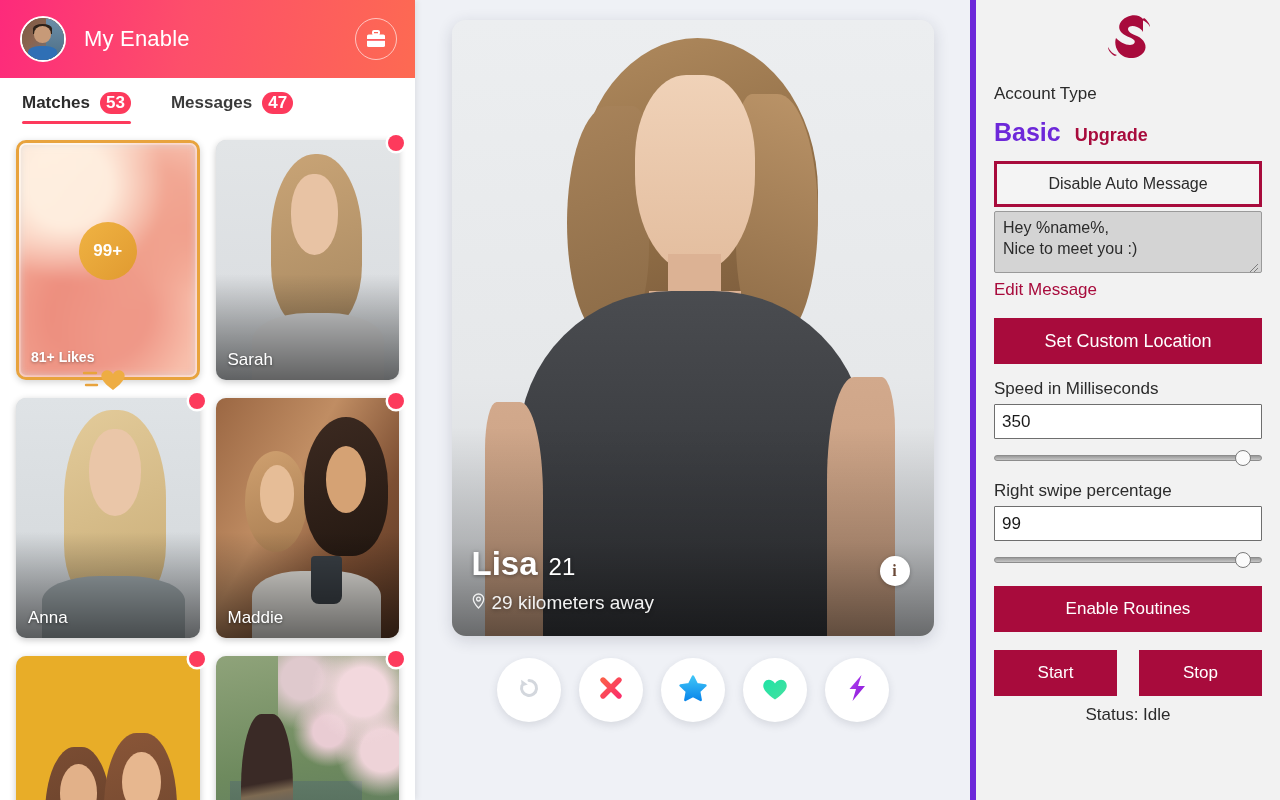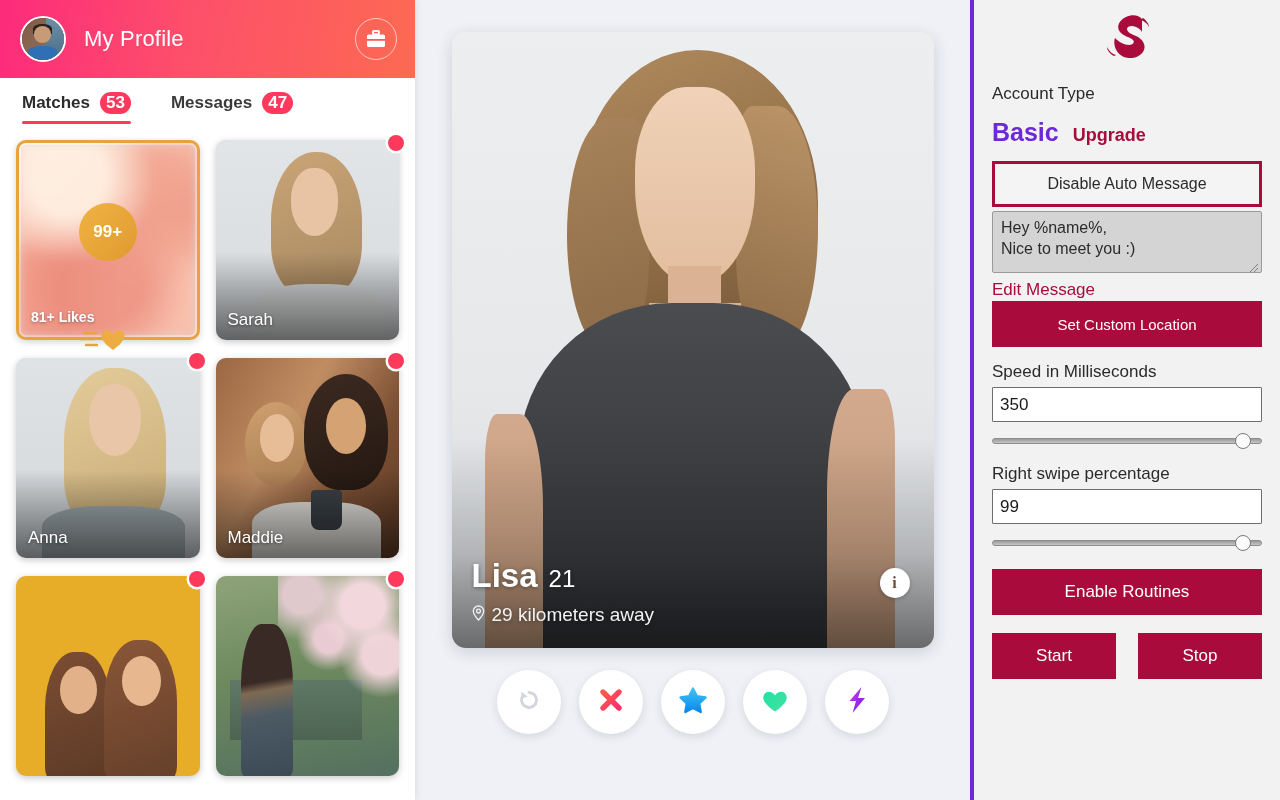--- a/index.html
+++ b/index.html
@@ -129,21 +129,21 @@
     flex: 1 1 auto;
     overflow: hidden;
     padding: 10px 16px 0 16px;
     display: grid;
     grid-template-columns: 1fr 1fr;
     gap: 18px 16px;
     align-content: start;
   }
   .match-card {
     position: relative;
-    height: 200px;
+    height: 240px;
     border-radius: 10px;
     overflow: visible;
     cursor: pointer;
   }
   .match-card .inner {
     position: absolute; inset: 0;
     border-radius: 10px;
     overflow: hidden;
     box-shadow: 0 2px 7px rgba(0,0,0,0.22);
     background: #d6dade;
@@ -329,21 +329,21 @@
     background: linear-gradient(170deg,#3a2a26 0%, #3a2a26 38%, #7d6a52 44%, #4c5a64 60%, #3c4a56 100%);
   }
 
   
   .center {
     flex: 1 1 auto;
     background: #eff1f6;
     position: relative;
     display: flex; flex-direction: column;
     align-items: center;
-    padding-top: 32px;
+    padding-top: 20px;
   }
   .profile-card {
     width: 482px; height: 616px;
     border-radius: 14px;
     position: relative;
     overflow: hidden;
     background: #e9ebec;
     box-shadow: 0 4px 16px rgba(30,40,60,0.16);
   }
   .pc-photo {
@@ -445,21 +445,21 @@
     background: #ffffff;
     display: flex; align-items: center; justify-content: center;
     cursor: pointer;
     box-shadow: 0 3px 9px rgba(40,50,70,0.13);
   }
 
   
   .sidebar {
     width: 310px; height: 800px;
     background: #f2f2f2;
-    border-left: 4px solid #6d28d9;
+    border-left: 6px solid #6d28d9;
     padding: 10px 18px 16px 18px;
     display: flex; flex-direction: column;
     overflow: hidden;
   }
   .logo-wrap {
     display: flex; justify-content: center;
     margin-bottom: 10px;
     height: 60px;
     align-items: center;
   }
@@ -517,25 +517,25 @@
   .link-edit {
     display: block;
     margin-top: 7px;
     font-size: 17px;
     color: #a80b3c;
     cursor: pointer;
   }
   .btn-solid {
     width: 100%;
     height: 46px;
-    margin-top: 1px;
+    margin-top: 18px;
     background: #a80b3c;
     color: #ffffff;
     border: none;
-    font-size: 15px;
+    font-size: 18px;
     font-family: "Liberation Sans", sans-serif;
     cursor: pointer;
     display:flex; align-items:center; justify-content:center;
   }
   .field-label {
     font-size: 17px; color: #2b2b2b;
     margin-top: 15px; margin-bottom: 5px;
   }
   .num-input {
     width: 100%;
@@ -624,21 +624,21 @@
   <div class="left-panel">
 
     <div class="profile-header">
       <div class="avatar">
         <div class="av-bg"></div>
         <div class="av-panel"></div>
         <div class="av-hair"></div>
         <div class="av-head"></div>
         <div class="av-body"></div>
       </div>
-      <div class="profile-title">My Profile</div>
+      <div class="profile-title">My Enable</div>
       <div class="briefcase-btn">
         <span>
           <svg width="20" height="18" viewBox="0 0 20 18">
             <rect x="7" y="1" width="6" height="3.2" rx="1" fill="none" stroke="#ffffff" stroke-width="2"></rect>
             <rect x="1" y="4.5" width="18" height="12.5" rx="1.6" fill="#ffffff"></rect>
             <rect x="1" y="9" width="18" height="1.8" fill="#fd5a5f"></rect>
           </svg>
         </span>
       </div>
     </div>
@@ -891,15 +891,16 @@
     <input class="num-input" type="text" value="99" style="">
     <input class="slider" type="range" min="0" max="100" value="96" style="">
 
     <button class="btn-routines">Enable Routines</button>
 
     <div class="start-stop">
       <button class="btn-ss">Start</button>
       <button class="btn-ss">Stop</button>
     </div>
 
+    <div class="status">Status: Idle</div>
   </div>
 
 </div>
 
 </body></html>

